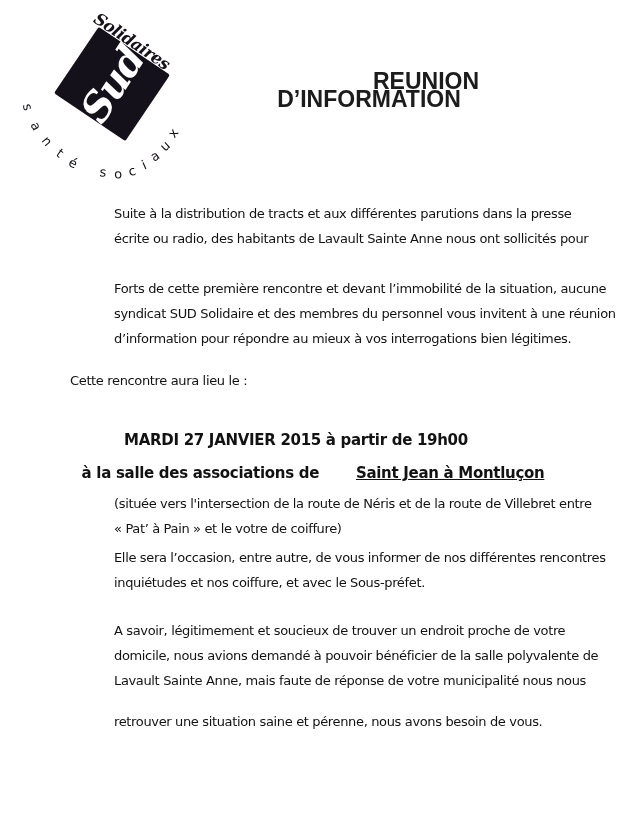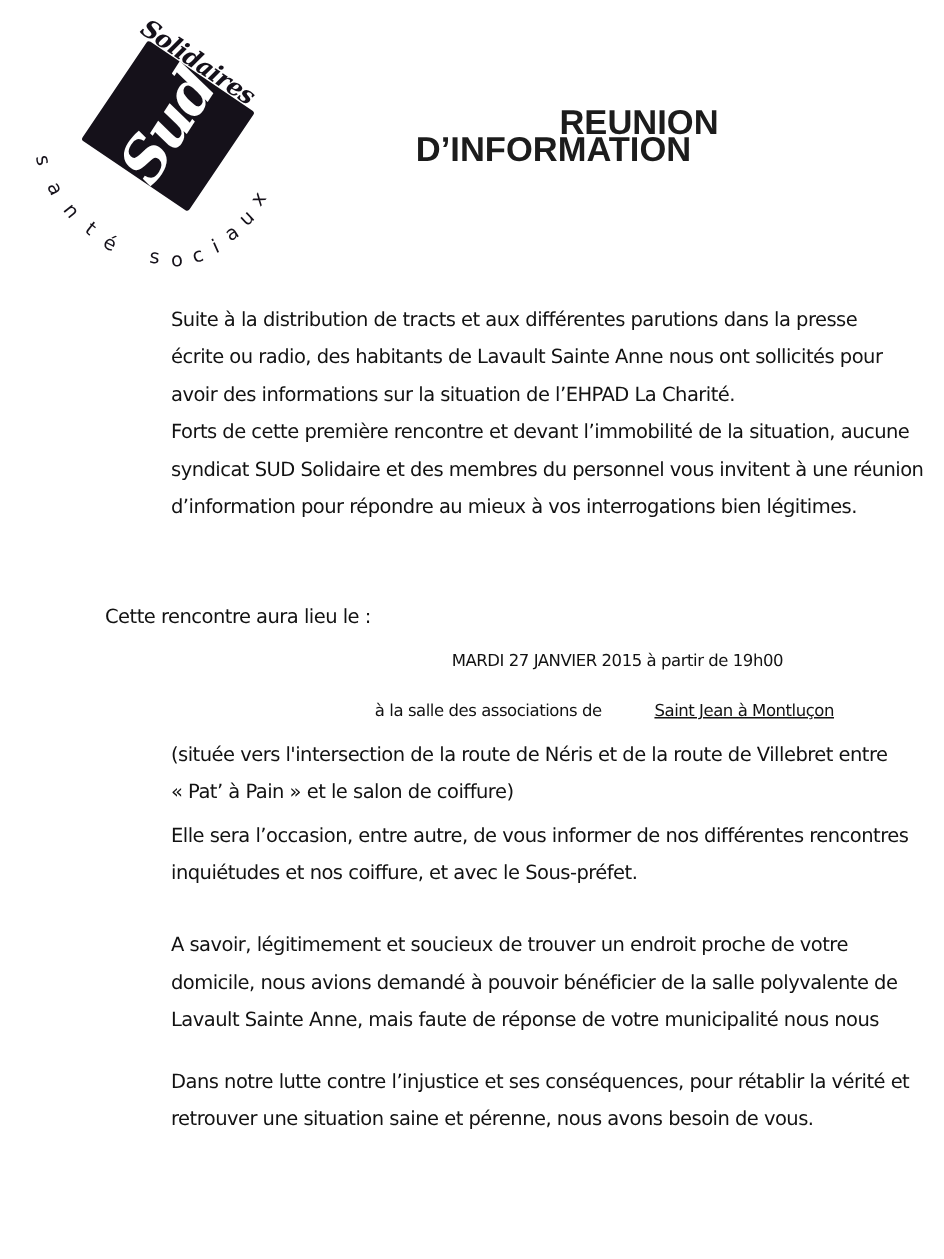--- a/index.html
+++ b/index.html
@@ -40,23 +40,23 @@
   .t1 { left:426px; top:68px; }
   .t2 { left:369px; top:86px; }
 
   
   .para {
     position:absolute; left:70px; width:492px;
     font-size:13px; letter-spacing:-0.35px; line-height:25px; color:#121212;
   }
   .para .line { height:25px; white-space:nowrap; text-align:justify; text-align-last:justify;margin-left:44px; }
   .para .line.last { text-align-last:left; }
-  .para.plain { text-align:left;margin-top:31px; }
+  .para.plain { text-align:left; }
   .para.centered {
-    text-align:right; font-weight:normal; font-size:11px; letter-spacing:-0.3px;
+    text-align:center; font-weight:bold; font-size:15px; letter-spacing:-0.3px;
   }
   .d1 { width:452px; }
   .d2 { width:486px; }
   .u { text-decoration:underline;margin-left:32px; }
 </style>
 </head>
 <body>
 
 <div class="page">
 
@@ -79,50 +79,48 @@
     <span class="arc-letter" style="left:165px;top:146px;transform:translate(-50%,-50%) rotate(-43deg)">u</span>
     <span class="arc-letter" style="left:173px;top:133px;transform:translate(-50%,-50%) rotate(-54deg)">x</span>
   </div>
 
   <div class="title t1">REUNION</div>
   <div class="title t2">D’INFORMATION</div>
 
   <div class="para" style="top:201px">
     <div class="line">Suite à la distribution de tracts et aux différentes parutions dans la presse</div>
     <div class="line">écrite ou radio, des habitants de Lavault Sainte Anne nous ont sollicités pour</div>
-    <div class="line last">avoir des informations sur la situation de l’EHPAD La Charité.</div>
   </div>
 
   <div class="para" style="top:276px">
     <div class="line">Forts de cette première rencontre et devant l’immobilité de la situation, aucune</div>
     <div class="line">syndicat SUD Solidaire et des membres du personnel vous invitent à une réunion</div>
     <div class="line last">d’information pour répondre au mieux à vos interrogations bien légitimes.</div>
   </div>
 
   <div class="para plain" style="top:368px">Cette rencontre aura lieu le :</div>
 
   <div class="para centered d1" style="top:428px">MARDI 27 JANVIER 2015 à partir de 19h00</div>
   <div class="para centered d2" style="top:461px">
     <span>à la salle des associations de </span><span class="u">Saint Jean à Montluçon</span>
   </div>
 
   <div class="para" style="top:491px">
     <div class="line">(située vers l'intersection de la route de Néris et de la route de Villebret entre</div>
-    <div class="line last">« Pat’ à Pain » et le salon de coiffure)</div>
+    <div class="line last">« Pat’ à Pain » et le votre de coiffure)</div>
   </div>
 
   <div class="para" style="top:545px">
     <div class="line">Elle sera l’occasion, entre autre, de vous informer de nos différentes rencontres</div>
     <div class="line last">inquiétudes et nos coiffure, et avec le Sous-préfet.</div>
   </div>
 
   <div class="para" style="top:618px">
     <div class="line">A savoir, légitimement et soucieux de trouver un endroit proche de votre</div>
     <div class="line">domicile, nous avions demandé à pouvoir bénéficier de la salle polyvalente de</div>
     <div class="line">Lavault Sainte Anne, mais faute de réponse de votre municipalité nous nous</div>
   </div>
 
   <div class="para" style="top:709px">
-    <div class="line">Dans notre lutte contre l’injustice et ses conséquences, pour rétablir la vérité et</div>
     <div class="line last">retrouver une situation saine et pérenne, nous avons besoin de vous.</div>
   </div>
 
 </div>
 
 </body></html>

